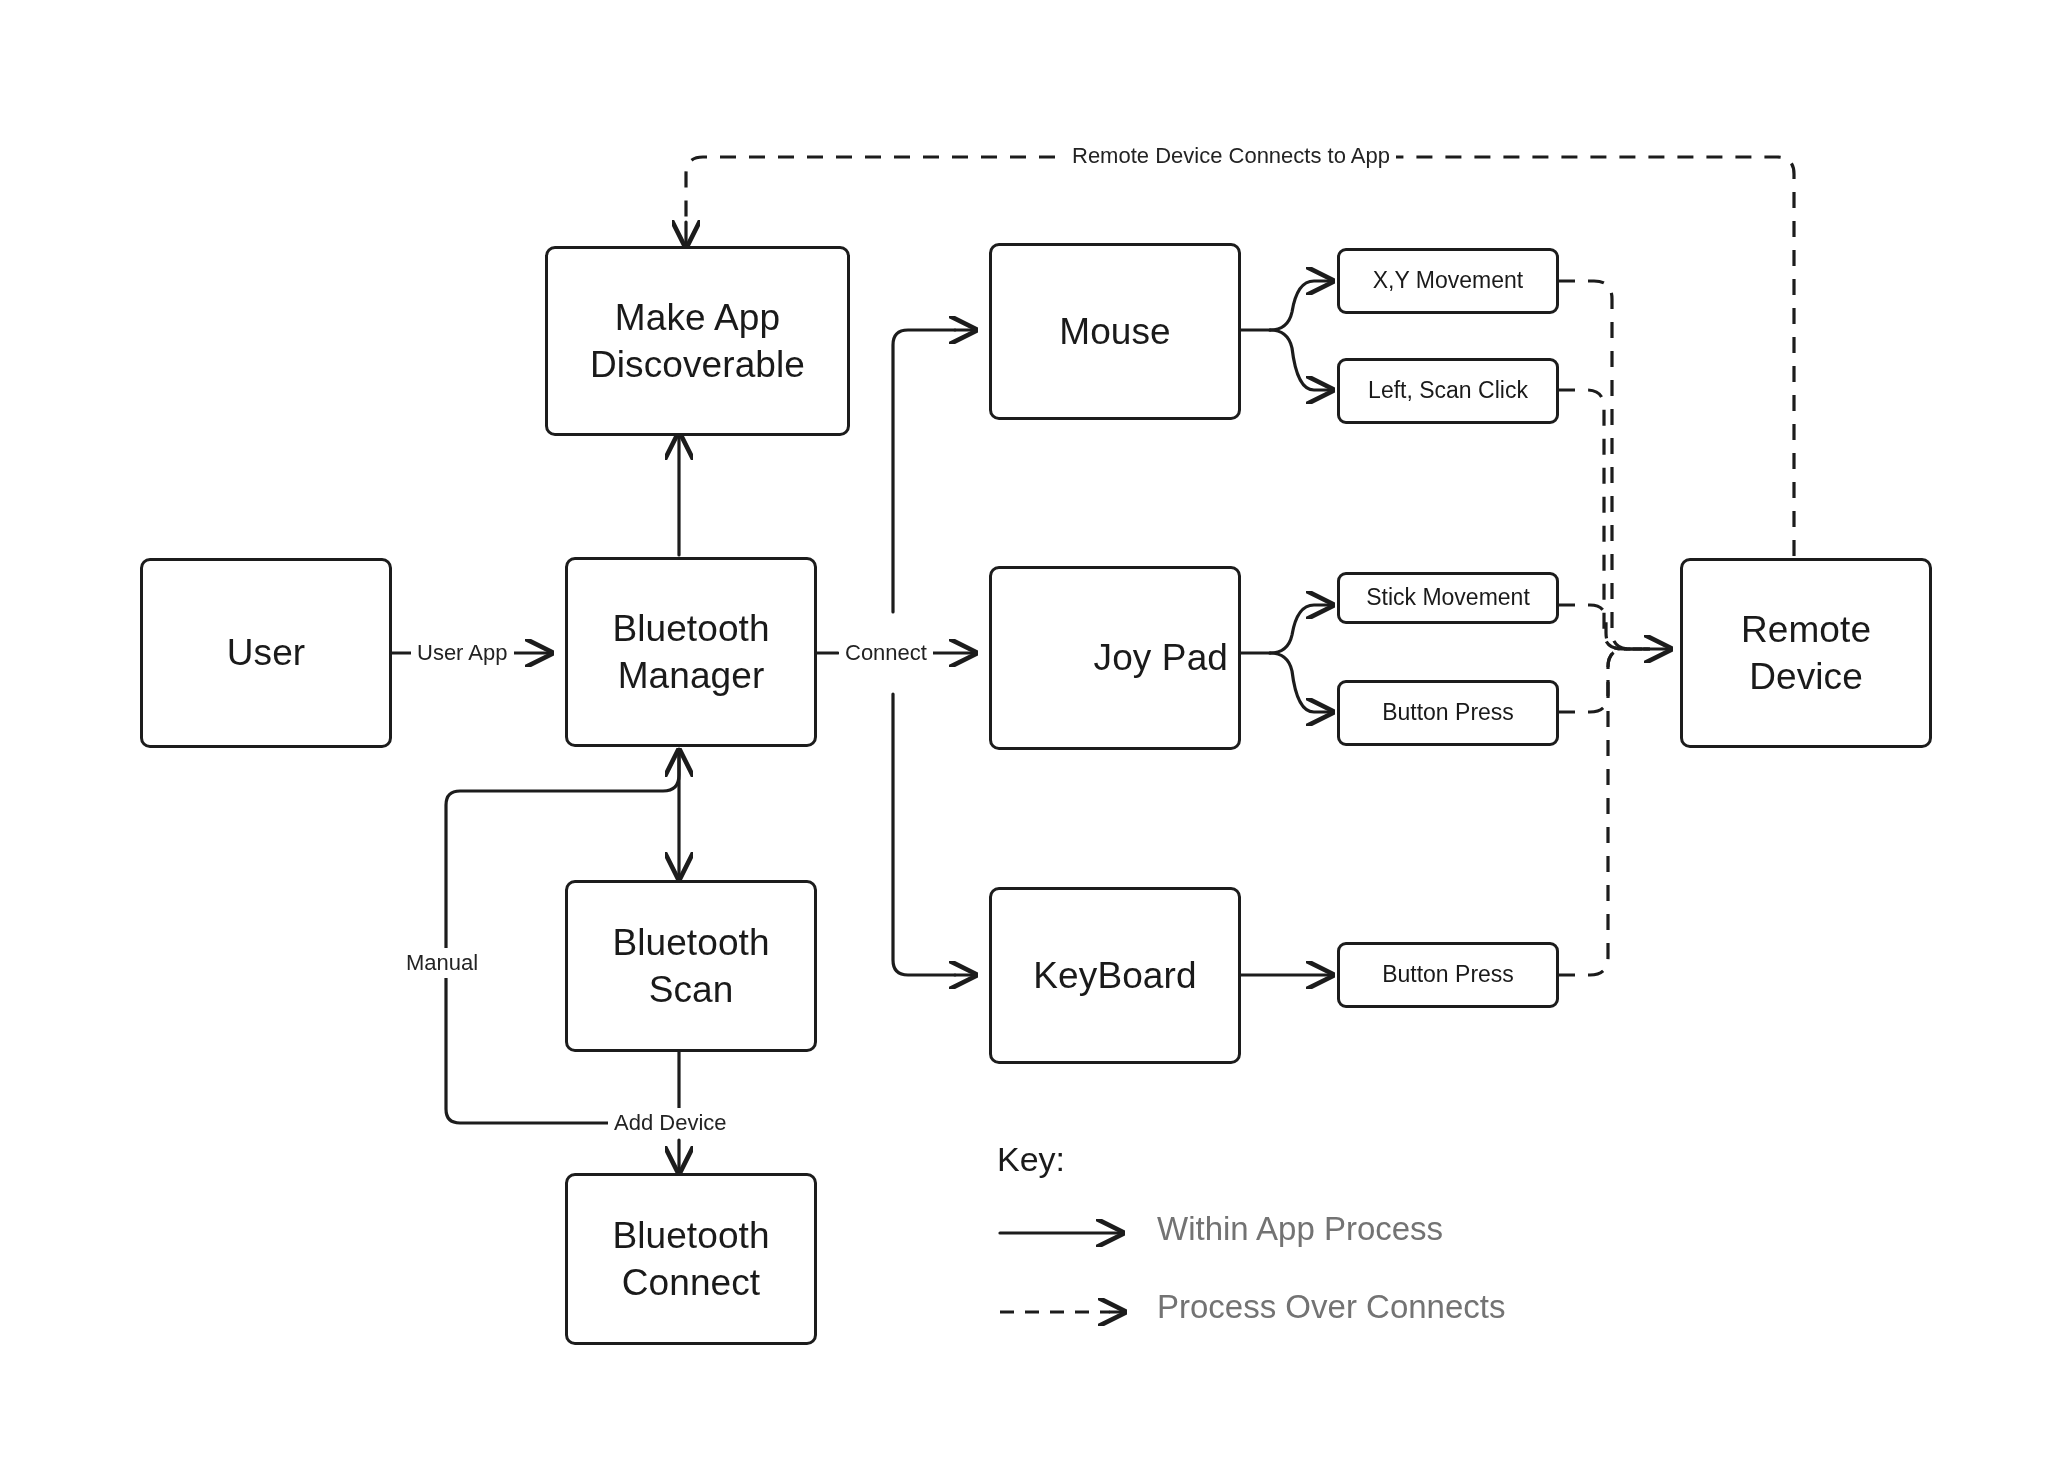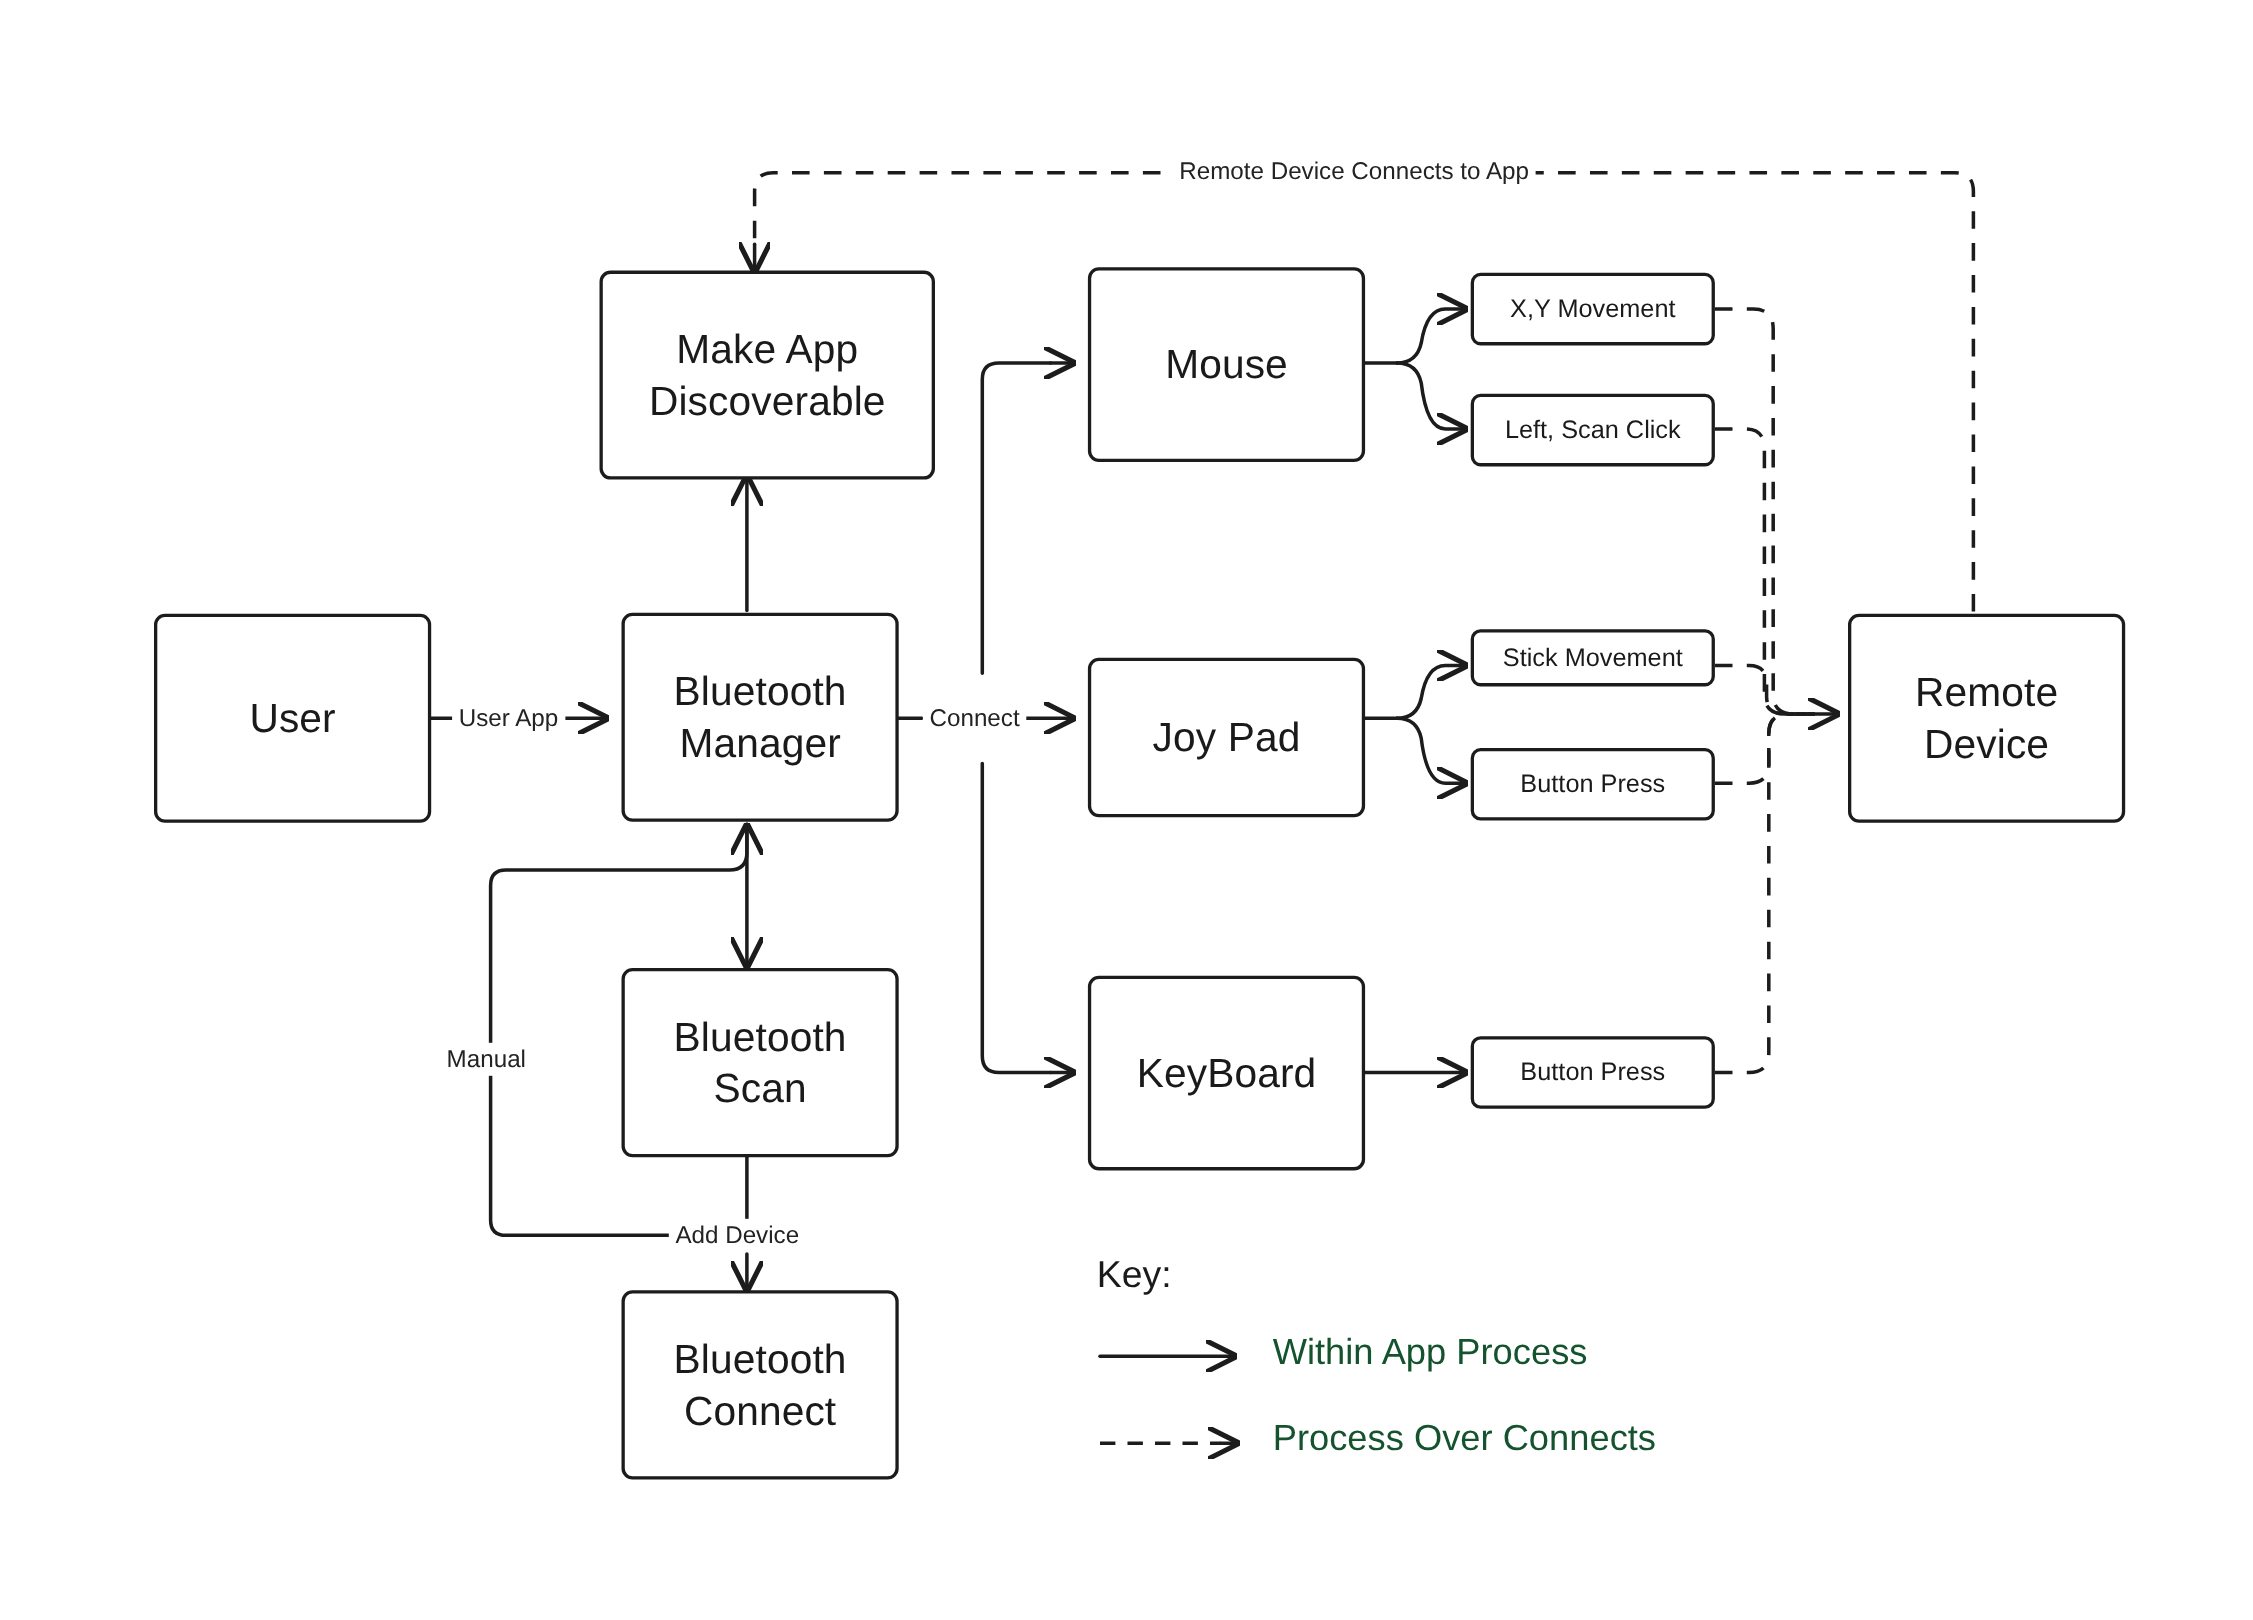--- a/index.html
+++ b/index.html
@@ -63,21 +63,21 @@
   }
   .key-title {
     position: absolute;
     font-size: 34px;
     color: #1a1a1a;
     z-index: 3;
   }
   .key-label {
     position: absolute;
     font-size: 33px;
-    color: #14532d;
+    color: #737373;
     white-space: nowrap;
     z-index: 3;
   }
 </style>
 </head>
 <body>
 
 <div id="canvas">
 
   <svg id="wires" viewBox="0 0 2048 1473" xmlns="http://www.w3.org/2000/svg">
@@ -172,21 +172,21 @@
   </div>
 
   <div class="node big" style="left:553px; top:1173px; width:252px; height:172px;">
     <span class="ml">Bluetooth<br>Connect</span>
   </div>
 
   <div class="node big" style="left:977px; top:243px; width:252px; height:177px;">
     <span>Mouse</span>
   </div>
 
-  <div class="node big" style="left:977px; top:598px; width:252px; height:145px;">
+  <div class="node big" style="left:977px; top:566px; width:252px; height:184px;justify-content:flex-end;">
     <span>Joy Pad</span>
   </div>
 
   <div class="node big" style="left:977px; top:887px; width:252px; height:177px;">
     <span>KeyBoard</span>
   </div>
 
   <div class="node big" style="left:1668px; top:558px; width:252px; height:190px;">
     <span class="ml">Remote<br>Device</span>
   </div>

